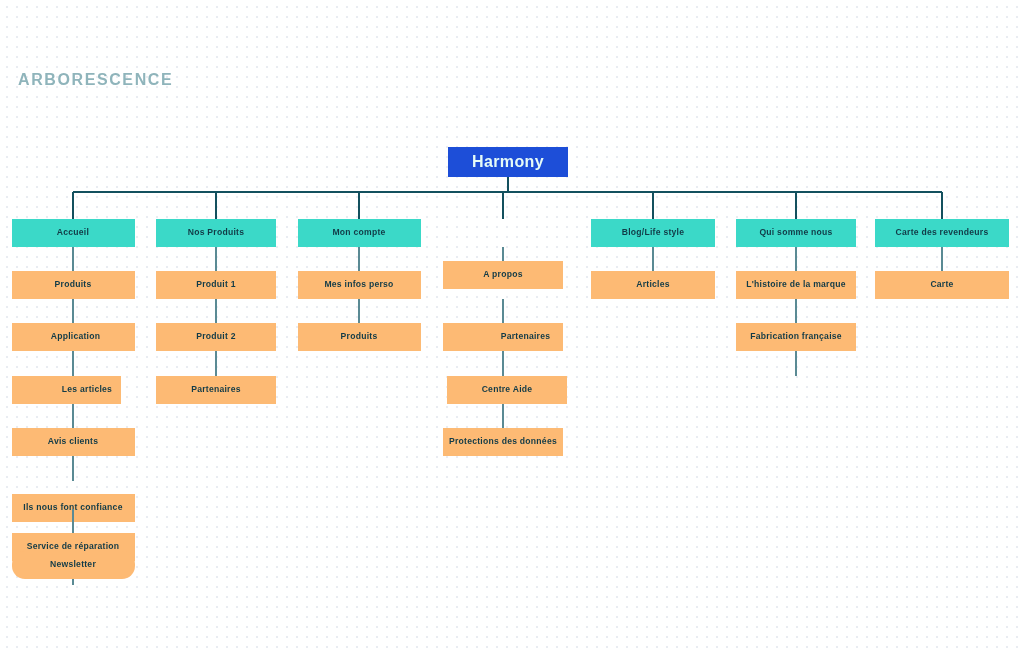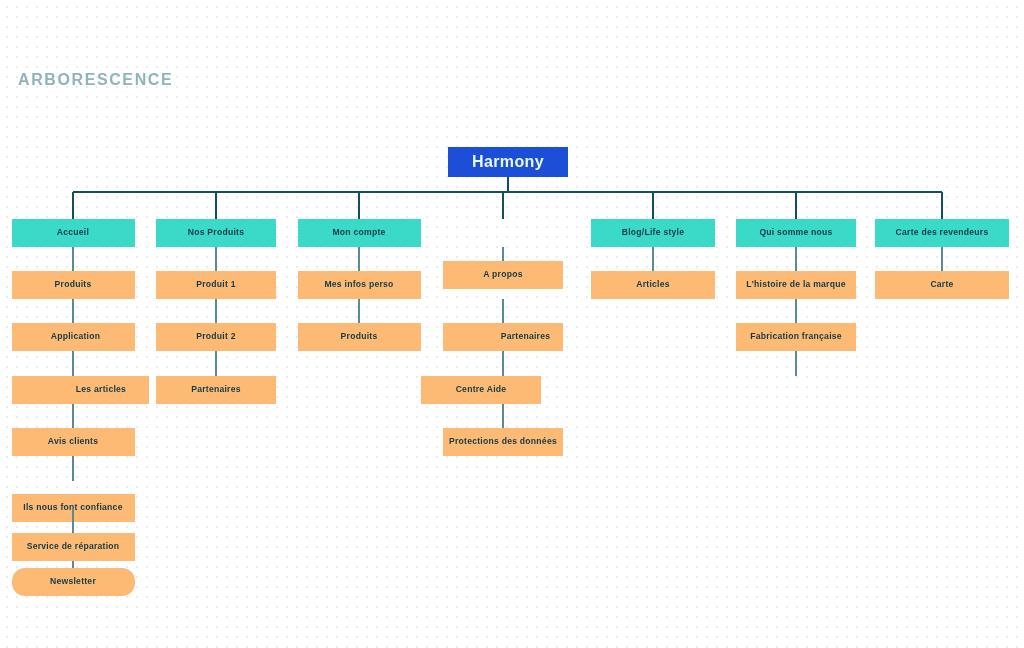--- a/index.html
+++ b/index.html
@@ -92,50 +92,50 @@
     <div class="node node-root" style="left: 448px; top: 147px; width: 120px; height: 30px;">Harmony</div>
     <div class="conn conn-v conn-root" style="left: 507px; top: 177px; height: 15px;"></div>
     <div class="conn conn-h conn-root" style="left: 73px; top: 191px; width: 869px;"></div>
     <div class="conn conn-v conn-root" style="left: 72px; top: 192px; height: 27px;"></div>
     <div class="node node-l2" style="left: 11.5px; top: 219px; width: 123px;">Accueil</div>
     <div class="conn conn-v" style="left: 72px; top: 247px; height: 24px;"></div>
     <div class="node node-l3" style="left: 11.5px; top: 271px; width: 123px;">Produits</div>
     <div class="conn conn-v" style="left: 72px; top: 299px; height: 24px;"></div>
     <div class="node node-l3" style="left: 11.5px; top: 323px; width: 123px; padding-left: 8px;">Application</div>
     <div class="conn conn-v" style="left: 72px; top: 351px; height: 25px;"></div>
-    <div class="node node-l3" style="left: 11.5px; top: 376px; width: 137px; padding-left: 45px;">Les articles</div>
+    <div class="node node-l3" style="left: 11.5px; top: 376px; width: 109px; padding-left: 45px;">Les articles</div>
     <div class="conn conn-v" style="left: 72px; top: 404px; height: 24px;"></div>
     <div class="node node-l3" style="left: 11.5px; top: 428px; width: 123px;">Avis clients</div>
     <div class="conn conn-v" style="left: 72px; top: 456px; height: 25px;"></div>
     <div class="node node-l3" style="left: 11.5px; top: 494px; width: 123px;">Ils nous font confiance</div>
     <div class="conn conn-v" style="left: 72px; top: 509px; height: 24px;"></div>
     <div class="node node-l3" style="left: 11.5px; top: 533px; width: 123px;">Service de réparation</div>
     <div class="conn conn-v" style="left: 72px; top: 561px; height: 24px;"></div>
-    <div class="node node-l3" style="left: 11.5px; top: 568px; width: 123px; border-radius: 13px;">Newsletter</div>
+    <div class="node node-l3" style="left: 11.5px; top: 551px; width: 123px; border-radius: 13px;">Newsletter</div>
     <div class="conn conn-v conn-root" style="left: 215px; top: 192px; height: 27px;"></div>
     <div class="node node-l2" style="left: 156px; top: 219px; width: 120px;">Nos Produits</div>
     <div class="conn conn-v" style="left: 215px; top: 247px; height: 24px;"></div>
     <div class="node node-l3" style="left: 156px; top: 271px; width: 120px;">Produit 1</div>
     <div class="conn conn-v" style="left: 215px; top: 299px; height: 24px;"></div>
     <div class="node node-l3" style="left: 156px; top: 323px; width: 120px;">Produit 2</div>
     <div class="conn conn-v" style="left: 215px; top: 351px; height: 25px;"></div>
     <div class="node node-l3" style="left: 156px; top: 376px; width: 120px;">Partenaires</div>
     <div class="conn conn-v conn-root" style="left: 358px; top: 192px; height: 27px;"></div>
     <div class="node node-l2" style="left: 297.5px; top: 219px; width: 123px;">Mon compte</div>
     <div class="conn conn-v" style="left: 358px; top: 247px; height: 24px;"></div>
     <div class="node node-l3" style="left: 297.5px; top: 271px; width: 123px;">Mes infos perso</div>
     <div class="conn conn-v" style="left: 358px; top: 299px; height: 24px;"></div>
     <div class="node node-l3" style="left: 297.5px; top: 323px; width: 123px;">Produits</div>
     <div class="conn conn-v conn-root" style="left: 502px; top: 192px; height: 27px;"></div>
     <div class="conn conn-v" style="left: 502px; top: 247px; height: 24px;"></div>
     <div class="node node-l3" style="left: 443px; top: 261px; width: 120px;">A propos</div>
     <div class="conn conn-v" style="left: 502px; top: 299px; height: 24px;"></div>
     <div class="node node-l3" style="left: 443px; top: 323px; width: 120px; padding-left: 48px;">Partenaires</div>
     <div class="conn conn-v" style="left: 502px; top: 351px; height: 25px;"></div>
-    <div class="node node-l3" style="left: 421px; top: 376px; width: 120px; text-align: right;">Centre Aide</div>
+    <div class="node node-l3" style="left: 447px; top: 376px; width: 120px; text-align: right;">Centre Aide</div>
     <div class="conn conn-v" style="left: 502px; top: 404px; height: 24px;"></div>
     <div class="node node-l3" style="left: 443px; top: 428px; width: 120px;">Protections des données</div>
     <div class="conn conn-v conn-root" style="left: 652px; top: 192px; height: 27px;"></div>
     <div class="node node-l2" style="left: 591px; top: 219px; width: 124px;">Blog/Life style</div>
     <div class="conn conn-v" style="left: 652px; top: 247px; height: 24px;"></div>
     <div class="node node-l3" style="left: 591px; top: 271px; width: 124px;">Articles</div>
     <div class="conn conn-v conn-root" style="left: 795px; top: 192px; height: 27px;"></div>
     <div class="node node-l2" style="left: 736px; top: 219px; width: 120px;">Qui somme nous</div>
     <div class="conn conn-v" style="left: 795px; top: 247px; height: 24px;"></div>
     <div class="node node-l3" style="left: 736px; top: 271px; width: 120px;">L'histoire de la marque</div>

